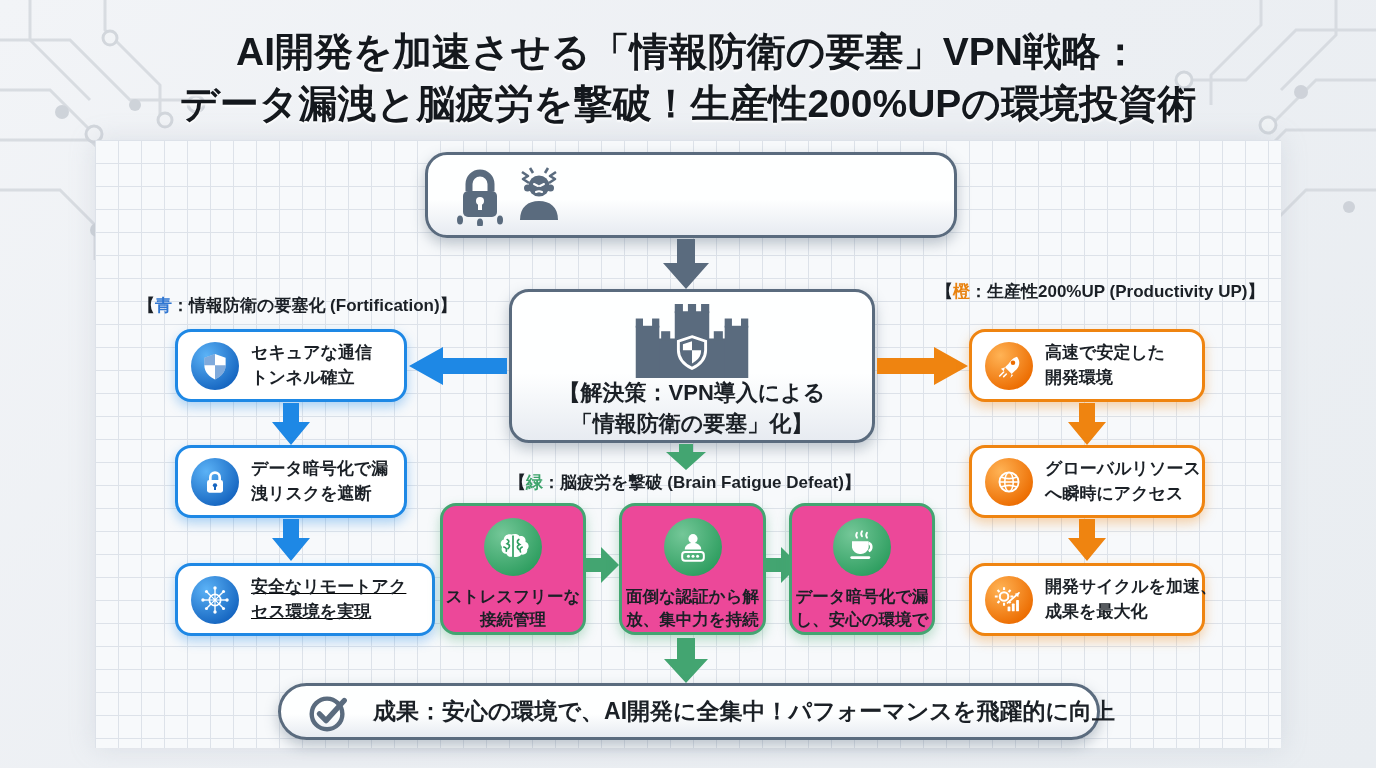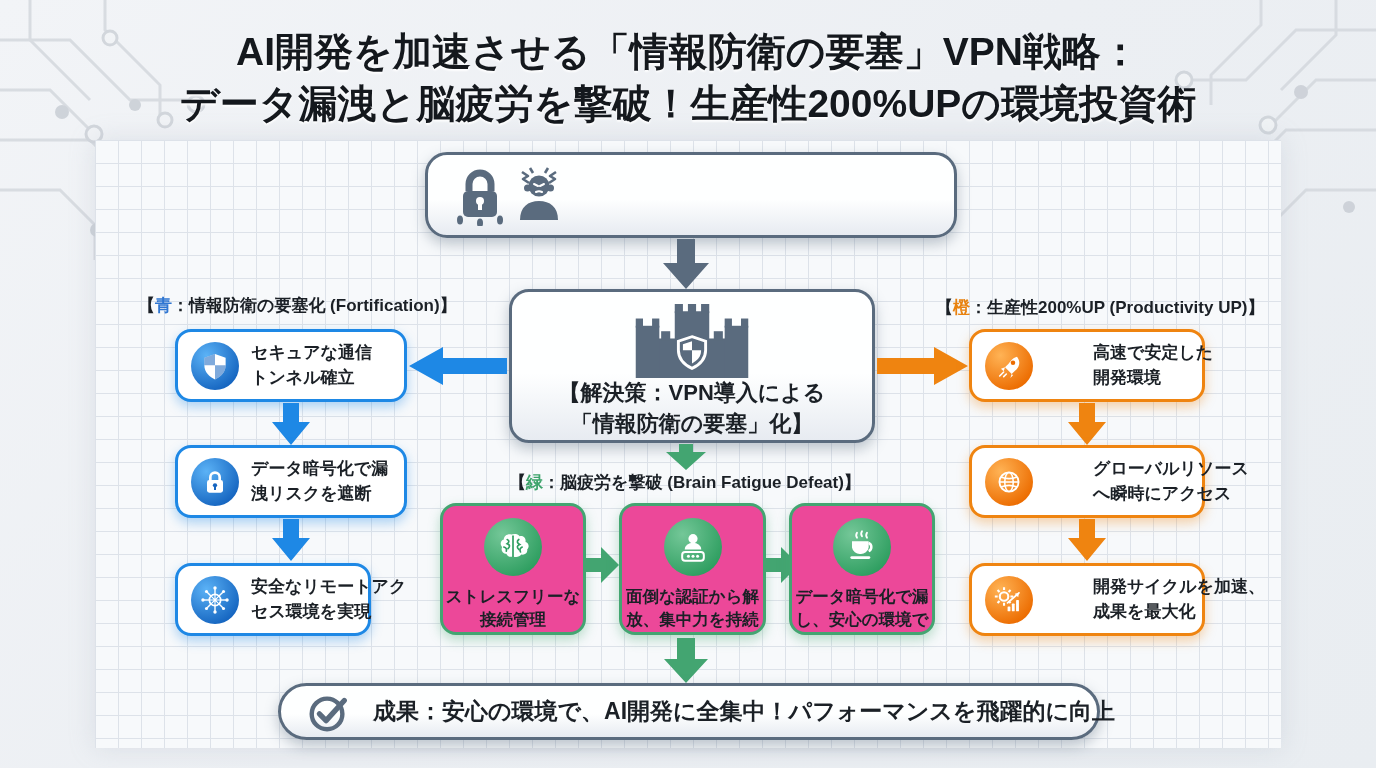--- a/index.html
+++ b/index.html
@@ -23,21 +23,21 @@
     text-shadow:0 2px 2px rgba(255,255,255,.9);letter-spacing:0px;}
   .title span{display:block;}
 
   
   .slate-box{position:absolute;border:3px solid var(--slate);border-radius:22px;
     background:linear-gradient(180deg,#feffff 55%,#e7ebf1 100%);
     box-shadow:0 6px 14px rgba(90,107,126,.38);box-sizing:border-box;}
   .item-box{position:absolute;border-radius:16px;background:#ffffff;
     box-sizing:border-box;display:flex;align-items:center;}
   .item-box.blue{border:3px solid var(--blue);box-shadow:0 5px 12px rgba(30,136,229,.35);}
-  .item-box.orange{border:3px solid var(--orange);box-shadow:0 5px 12px rgba(239,132,16,.35);gap:48px;}
+  .item-box.orange{border:3px solid var(--orange);box-shadow:0 5px 12px rgba(239,132,16,.35);}
   .gbox{position:absolute;border:3px solid var(--green);border-radius:16px;background:#ec4899;
     box-shadow:0 5px 12px rgba(67,165,113,.35);box-sizing:border-box;
     display:flex;flex-direction:column;align-items:center;}
 
   .icon-circle{border-radius:50%;flex:0 0 auto;display:flex;align-items:center;justify-content:center;}
   .ic-blue{background:radial-gradient(circle at 32% 28%,#5bb2f6,#1565c0 78%);}
   .ic-orange{background:radial-gradient(circle at 32% 28%,#ffb355,#ec6c00 78%);}
   .ic-green{background:radial-gradient(circle at 32% 28%,#74c798,#2e9e60 78%);}
 
   .box-text{font-weight:800;color:#1b2026;text-align:center;}
@@ -172,21 +172,21 @@
     </svg>
     <div class="box-text solution-text">
       <span>【解決策：VPN導入による</span>
       <span>「情報防衛の要塞」化】</span>
     </div>
   </div>
 
   <div class="sec-label" style="left:138px;top:294px;">
     <span>【</span><span class="key-blue">青</span><span>：情報防衛の要塞化 (Fortification)】</span>
   </div>
-  <div class="sec-label" style="left:936px;top:296px;">
+  <div class="sec-label" style="left:936px;top:280px;">
     <span>【</span><span class="key-orange">橙</span><span>：生産性200%UP (Productivity UP)】</span>
   </div>
   <div class="sec-label" style="left:685px;top:471px;transform:translateX(-50%);">
     <span>【</span><span class="key-green">緑</span><span>：脳疲労を撃破 (Brain Fatigue Defeat)】</span>
   </div>
 
   <svg class="arrow" style="left:409px;top:346px" width="98" height="40" viewBox="0 0 98 40">
     <polygon class="fill-blue" points="98,12 34,12 34,1 0,20 34,39 34,28 98,28"></polygon>
   </svg>
   <svg class="arrow" style="left:877px;top:346px" width="91" height="40" viewBox="0 0 91 40">
@@ -226,21 +226,21 @@
     <div class="box-text side-text">
       <span>データ暗号化で漏</span>
       <span>洩リスクを遮断</span>
     </div>
   </div>
 
   <svg class="arrow" style="left:272px;top:519px" width="38" height="42" viewBox="0 0 38 42">
     <polygon class="fill-blue" points="11,0 27,0 27,19 38,19 19,42 0,19 11,19"></polygon>
   </svg>
 
-  <div class="item-box blue" style="left:175px;top:563px;width:196px;height:73px;padding-left:13px;">
+  <div class="item-box blue" style="left:175px;top:563px;width:260px;height:73px;padding-left:13px;text-decoration:underline;">
     <div class="icon-circle ic-blue" style="width:48px;height:48px">
       <svg width="34" height="34" viewBox="0 0 48 48">
         <circle cx="24" cy="24" r="8" fill="none" stroke="#fff" stroke-width="2.4"></circle>
         <path d="M16 24 h16 M24 16 v16 M18.5 18.5 l11 11 M29.5 18.5 l-11 11" stroke="#fff" stroke-width="1.6"></path>
         <g stroke="#fff" stroke-width="2">
           <path d="M24 16 V8"></path>
             <path d="M24 32 v8"></path>
             <path d="M16 24 H8"></path>
             <path d="M32 24 h8"></path>
           <path d="M18.3 18.3 L13 13"></path>

